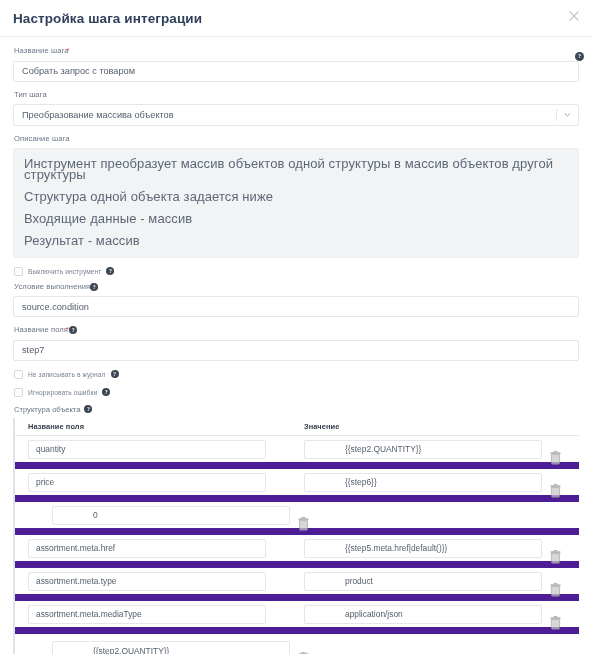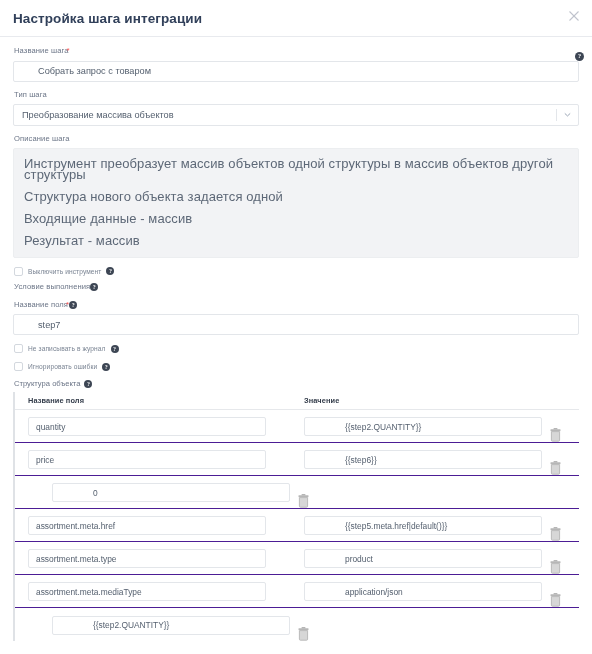--- a/index.html
+++ b/index.html
@@ -76,21 +76,21 @@
   .text-input {
     width: 100%;
     height: 21px;
     box-sizing: border-box;
     border: 1px solid #e3e6ea;
     border-radius: 2px;
     background: #fff;
     font-family: "Liberation Sans", sans-serif;
     font-size: 9.2px;
     color: #55606f;
-    padding: 0 24px;
+    padding: 0 8px;
     outline: none;
   }
   .text-input::placeholder { color: #55606f; }
 
   .field-block { margin-bottom: 8px; }
 
   
   .select-wrap {
     position: relative;
     width: 100%;
@@ -214,21 +214,21 @@
     letter-spacing: .1px;
   }
   .col-name  { width: 252px; flex: 0 0 auto; }
   .col-value { width: 245px; flex: 0 0 auto; }
   .col-act   { width: 40px;  flex: 0 0 auto; }
 
   .trow {
     display: flex;
     align-items: center;
     height: 33px;
-    border-bottom: 1px solid #4c1d95;
+    border-bottom: 7px solid #4c1d95;
     padding-left: 13px;
     box-sizing: border-box;
   }
   .trow:last-child { border-bottom: none; }
   .cell-input {
     height: 19px;
     box-sizing: border-box;
     border: 1px solid #e3e6ea;
     border-radius: 2px;
     background: #fff;
@@ -292,37 +292,38 @@
       </div>
     </div>
   </div>
 
   <div class="field-block">
     <div class="field-label">
       <span>Описание шага</span>
     </div>
     <div class="desc-box">
       <div class="desc-line">Инструмент преобразует массив объектов одной структуры в массив объектов другой структуры</div>
-      <div class="desc-line">Структура нового объекта задается одной</div>
+      <div class="desc-line">Структура одной объекта задается ниже</div>
       <div class="desc-line">Входящие данные - массив</div>
       <div class="desc-line">Результат - массив</div>
     </div>
   </div>
 
   <div class="checkbox-row">
     <span class="cb"></span>
     <span class="cb-label">Выключить инструмент</span>
     <span class="help-ico">?</span>
   </div>
 
   <div class="field-block">
     <div class="field-label">
       <span>Условие выполнения</span>
       <span class="help-ico">?</span>
     </div>
+    <input class="text-input" type="text" value="source.condition" style="">
   </div>
 
   <div class="field-block">
     <div class="field-label">
       <span>Название поля</span>
       <span class="req">*</span>
       <span class="help-ico">?</span>
     </div>
     <input class="text-input" type="text" value="step7" style="">
   </div>

